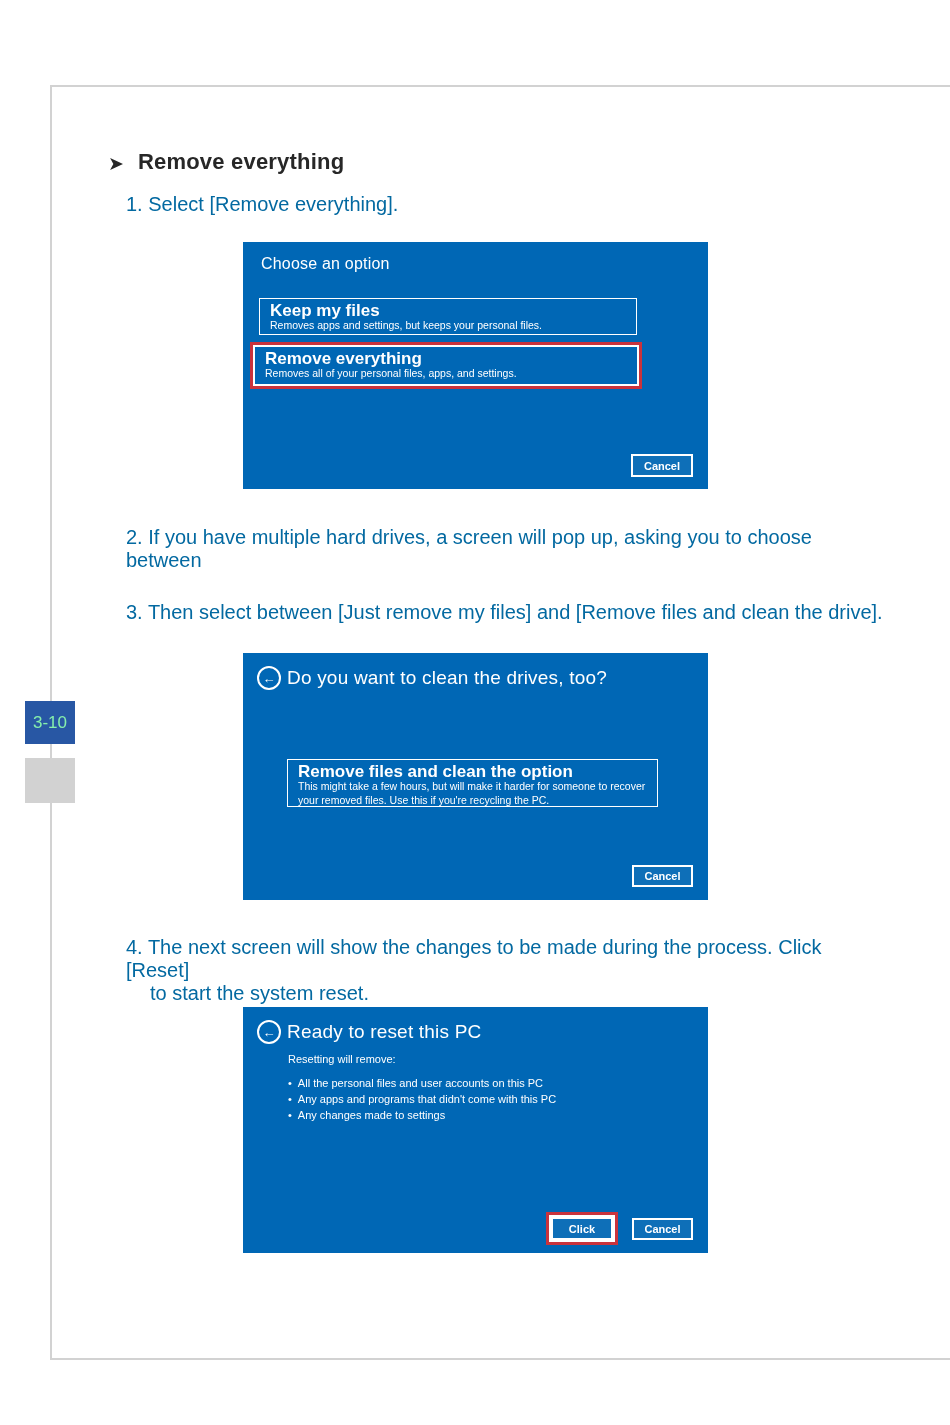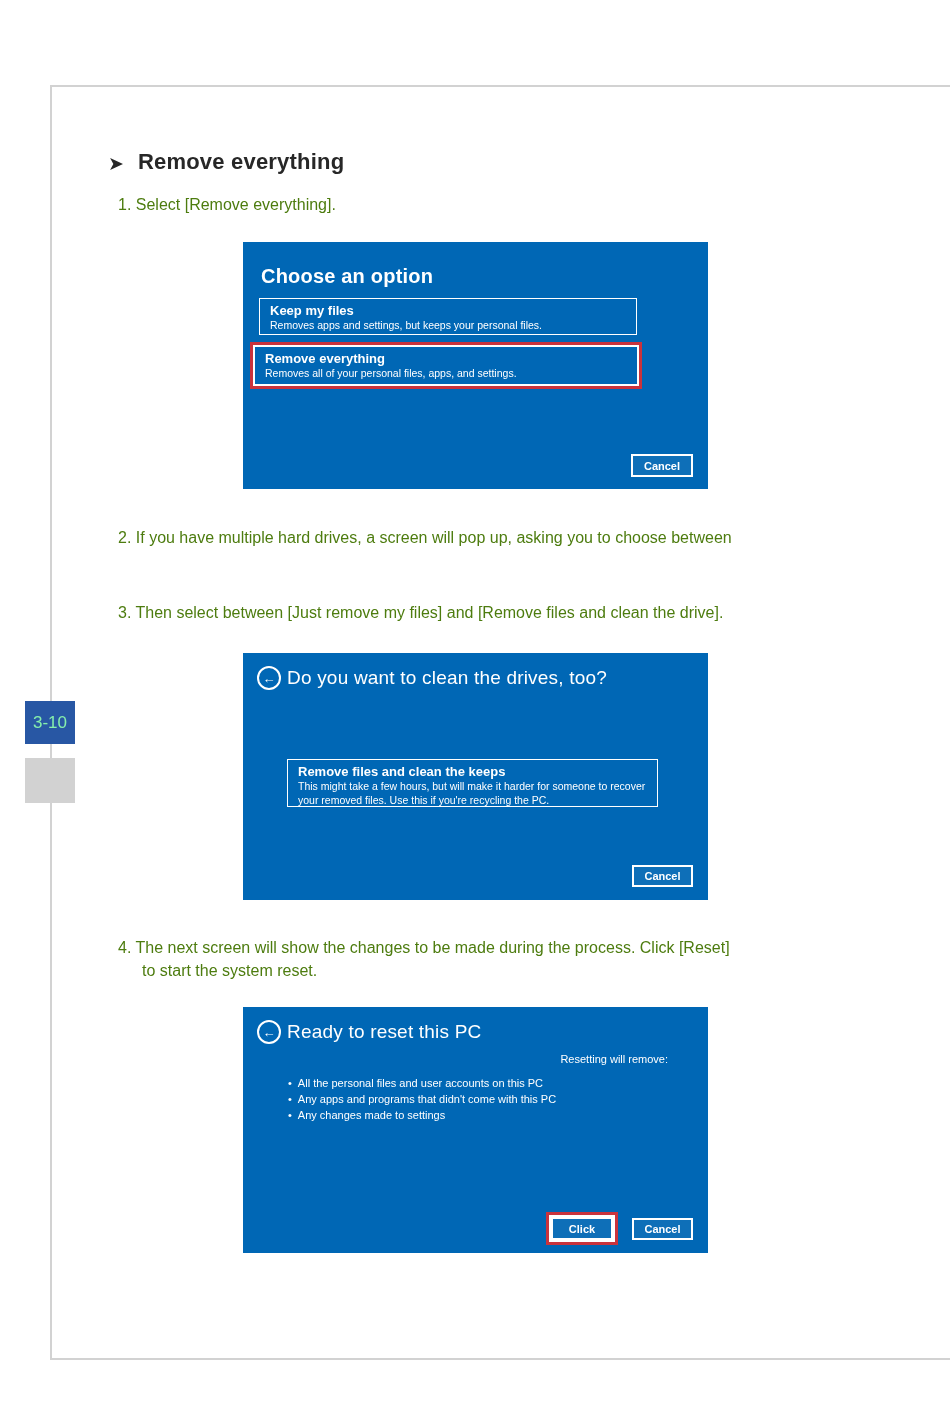--- a/index.html
+++ b/index.html
@@ -10,58 +10,58 @@
   
   .page-frame{
     position:absolute;left:50px;top:85px;width:915px;height:1275px;
     border:2px solid #d2d2d2;background:#ffffff;box-sizing:border-box;
   }
   
   .heading{position:absolute;left:108px;top:149px;display:flex;align-items:center;gap:14px;color:#272727;}
   .heading .marker{font-size:19px;line-height:1;transform:translateY(1px);}
   .heading .title{font-size:22px;font-weight:bold;letter-spacing:.2px;}
   
-  .step{position:absolute;left:118px;color:#4d7c0f;font-size:16px;line-height:23px;width:760px;}
+  .step{position:absolute;left:126px;color:#0369a1;font-size:20px;line-height:23px;width:760px;}
   .step .indent{padding-left:24px;}
   
   .win-dialog{
     position:absolute;left:243px;width:465px;background:#0067b5;color:#ffffff;
     box-sizing:border-box;
   }
   .d1{top:242px;height:247px;}
   .d2{top:653px;height:247px;}
   .d3{top:1007px;height:246px;}
-  .win-title-lg{position:absolute;left:18px;top:23px;font-size:20px;font-weight:700;letter-spacing:.2px;}
+  .win-title-lg{position:absolute;left:18px;top:13px;font-size:16px;font-weight:400;letter-spacing:.2px;}
   .back-circle{
     position:absolute;left:14px;top:13px;width:20px;height:20px;border:2px solid #fff;
     border-radius:50%;display:flex;align-items:center;justify-content:center;
     font-size:13px;line-height:1;cursor:pointer;
   }
   .win-title-md{position:absolute;left:44px;top:14px;font-size:19px;font-weight:300;letter-spacing:.2px;}
   .win-option{
     position:absolute;border:1px solid #ffffff;box-sizing:border-box;
     padding:4px 10px 4px 10px;cursor:pointer;background:#0067b5;
   }
-  .opt-title{font-size:13px;font-weight:bold;line-height:15px;}
+  .opt-title{font-size:17px;font-weight:bold;line-height:15px;}
   .opt-desc{font-size:10.5px;line-height:14px;}
   .highlight-ring{
     position:absolute;border:3px solid #c9333c;background:#ffffff;padding:2px;box-sizing:border-box;
   }
   .highlight-ring .win-option{position:relative;left:0;top:0;width:100%;height:100%;border:none;}
   .win-btn{
     position:absolute;border:2px solid #ffffff;background:#0e6fb8;color:#fff;
     font-size:11px;font-weight:bold;display:flex;align-items:center;justify-content:center;
     box-sizing:border-box;cursor:pointer;font-family:"Liberation Sans",sans-serif;text-align:center;
   }
   .btn-ring{
     position:absolute;border:3px solid #c9333c;background:#ffffff;padding:2px;box-sizing:border-box;
   }
   .btn-ring .win-btn{position:relative;left:0;top:0;width:100%;height:100%;}
   
-  .d3-body{position:absolute;left:45px;top:45px;font-size:11px;line-height:15px;width:380px;text-align:right;}
+  .d3-body{position:absolute;left:45px;top:45px;font-size:11px;line-height:15px;width:380px;}
   .d3-intro{margin:0 0 9px 0;}
   .d3-bullets{margin:0;}
   .d3-bullet-row{display:flex;gap:6px;margin-bottom:1px;}
   .d3-note{margin:7px 0 0 0;}
   
   .page-tab{
     position:absolute;left:25px;top:701px;width:50px;height:43px;background:#2857a4;
     color:#86efac;font-size:17px;display:flex;align-items:center;justify-content:center;z-index:5;
   }
   .gray-tab{
@@ -103,21 +103,21 @@
 </div>
 
 <div class="step" style="top:601px;">3. Then select between [Just remove my files] and [Remove files and clean the drive].</div>
 
 <div class="win-dialog d2">
   <div class="back-circle">←</div>
   <div class="win-title-md">Do you want to clean the drives, too?</div>
 
 
   <div class="win-option" style="left:44px;top:106px;width:371px;height:48px;">
-    <div class="opt-title">Remove files and clean the keeps</div>
+    <div class="opt-title">Remove files and clean the option</div>
     <div class="opt-desc">This might take a few hours, but will make it harder for someone to recover your removed files. Use this if you're recycling the PC.</div>
   </div>
 
   <button class="win-btn" style="left:389px;top:212px;width:61px;height:22px;">Cancel</button>
 </div>
 
 <div class="page-tab">3-10</div>
 <div class="gray-tab"></div>
 
 <div class="step" style="top:936px;">

